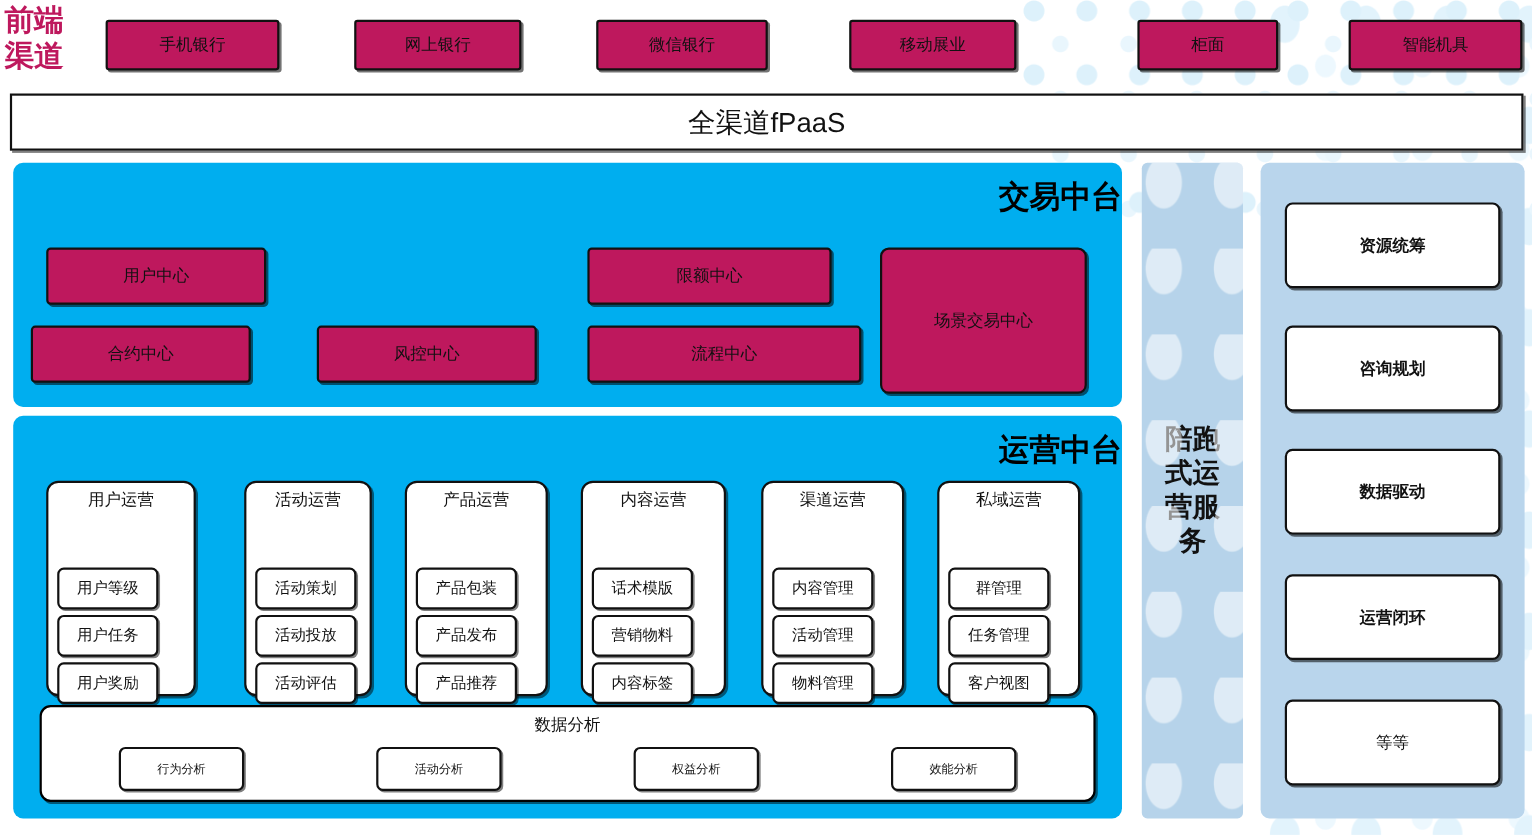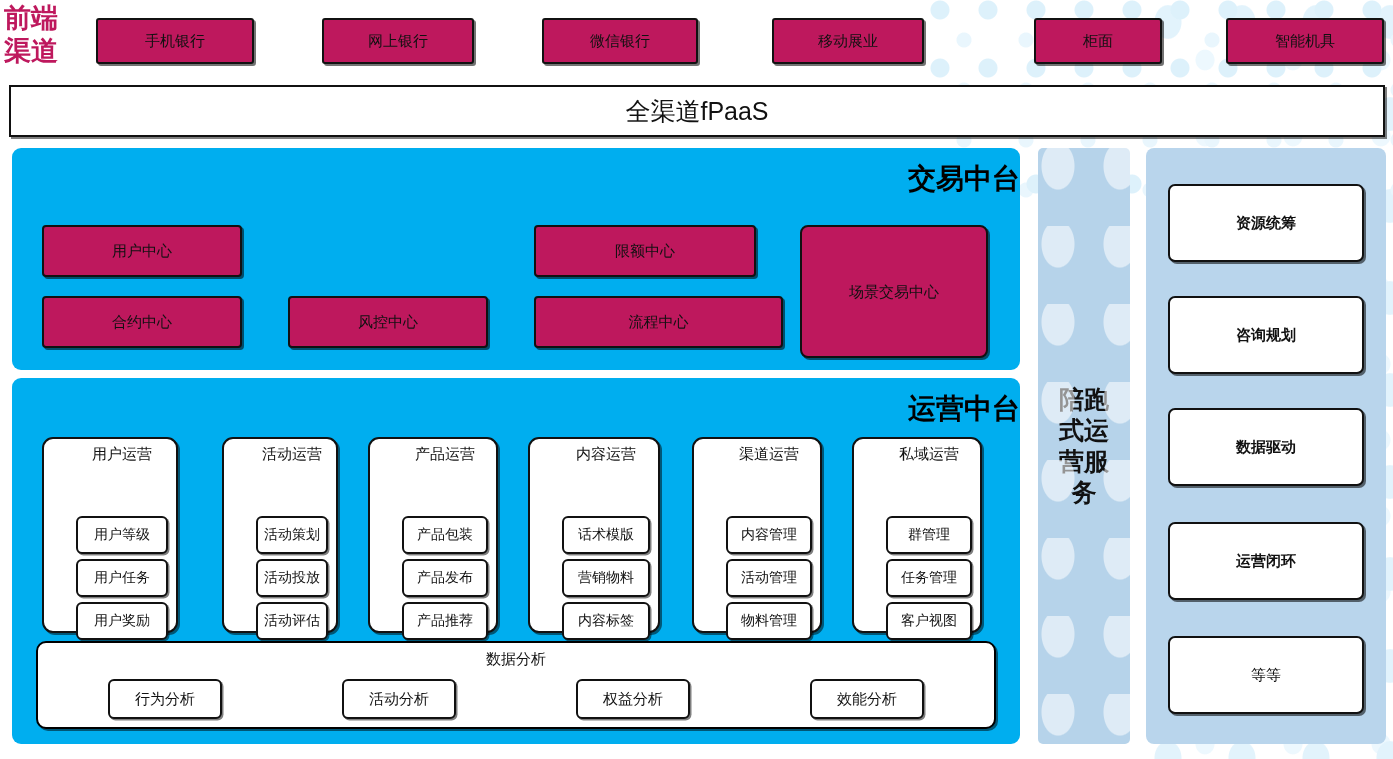--- a/index.html
+++ b/index.html
@@ -130,21 +130,20 @@
     background: #ffffff;
     border: 2px solid #111;
     border-radius: 11px;
     z-index: 3;
     box-shadow: 2px 2px 0 rgba(0,0,0,0.5);
     top: 437px;
     height: 196px;
     display: flex;
     flex-direction: column;
     align-items: center;
-    padding-left: 24px;
   }
   .ops-group > .g-title {
     font-size: 15px;
     color: #111;
     margin-top: 6px;
     margin-bottom: 4px;
     white-space: nowrap;
   }
   .ops-group .g-items {
     display: flex;
@@ -193,21 +192,21 @@
     left: 70px; right: 70px; top: 36px;
     display: flex;
     justify-content: space-between;
   }
   .an-item {
     width: 114px; height: 40px;
     border: 2px solid #111;
     border-radius: 6px;
     background: #fff;
     display: flex; align-items: center; justify-content: center;
-    font-size: 15px;
+    font-size: 11px;
     color: #111;
     box-shadow: 1.5px 1.5px 0 rgba(0,0,0,0.5);
     text-align: center;
   }
 
   
   #service-strip {
     position: absolute;
     left: 1038px; top: 148px;
     width: 92px; height: 596px;
@@ -274,21 +273,21 @@
   <div class="box chan" style="left:1021px; width:128px;margin-left:13px;">柜面</div>
   <div class="box chan" style="left:1226px;width:158px;">智能机具</div>
 
   <div id="fpaas">全渠道fPaaS</div>
 
   <div id="trade-panel" class="cyan-panel"></div>
   <div class="panel-title" style="top:160px; left:12px; width:1008px;">交易中台</div>
 
   <div class="box trade-node" style="left:42px;  top:225px; width:200px;">用户中心</div>
   <div class="box trade-node" style="left:534px; top:225px; width:222px;">限额中心</div>
-  <div class="box trade-node" style="left:42px;  top:296px; width:200px;">合约中心</div>
+  <div class="box trade-node" style="left:28px;  top:296px; width:200px;">合约中心</div>
   <div class="box trade-node" style="left:288px; top:296px; width:200px;">风控中心</div>
   <div class="box trade-node" style="left:534px; top:296px; width:249px;">流程中心</div>
   <div class="box rounded" id="scene-node">场景交易中心</div>
 
   <div id="ops-panel" class="cyan-panel"></div>
   <div class="panel-title" style="top:390px; left:12px; width:1008px;">运营中台</div>
 
   <div class="ops-group" style="left:42px; width:136px;">
     <div class="g-title">用户运营</div>
     <div class="g-items">

